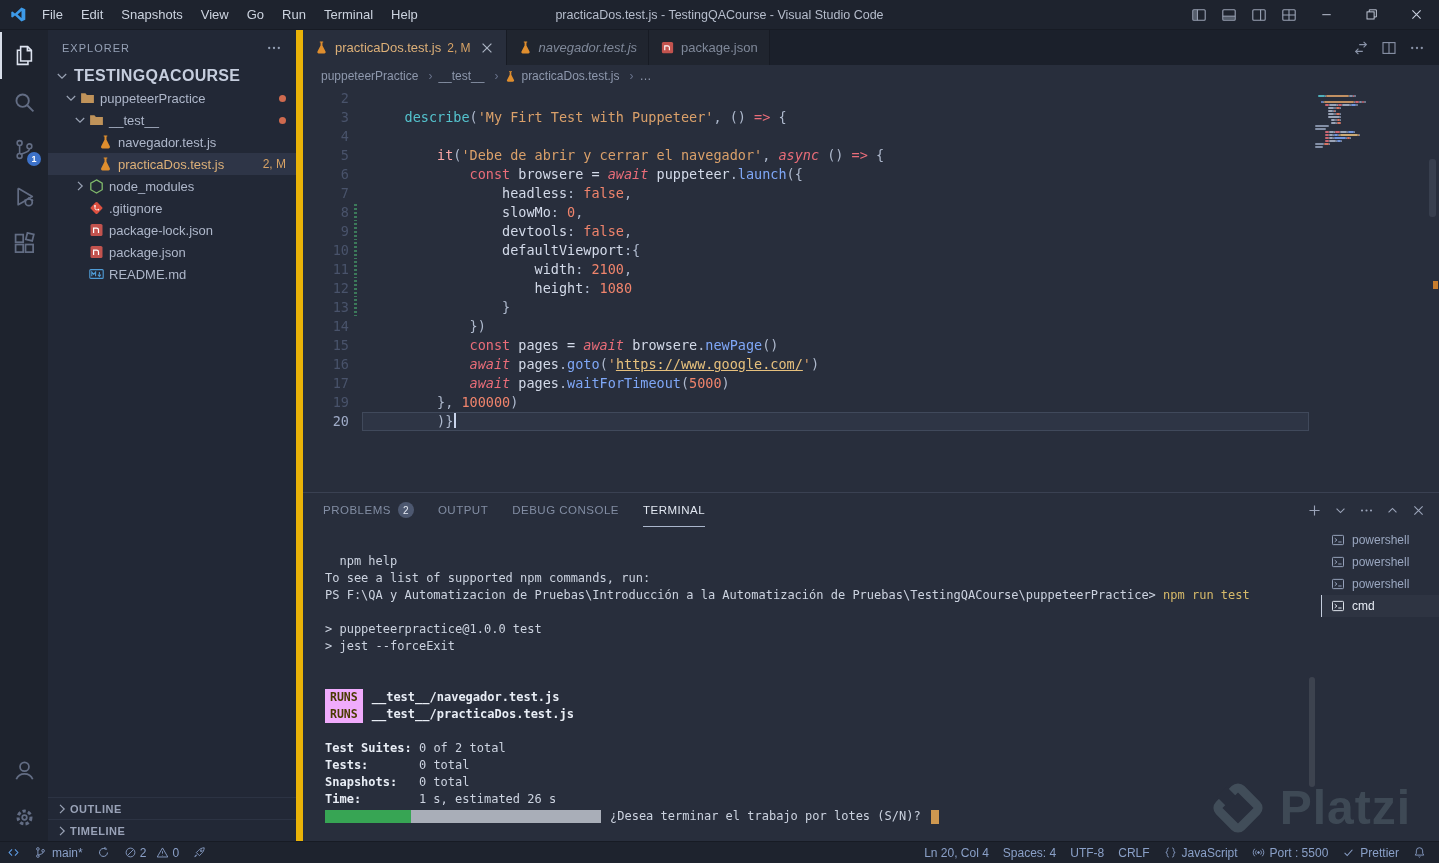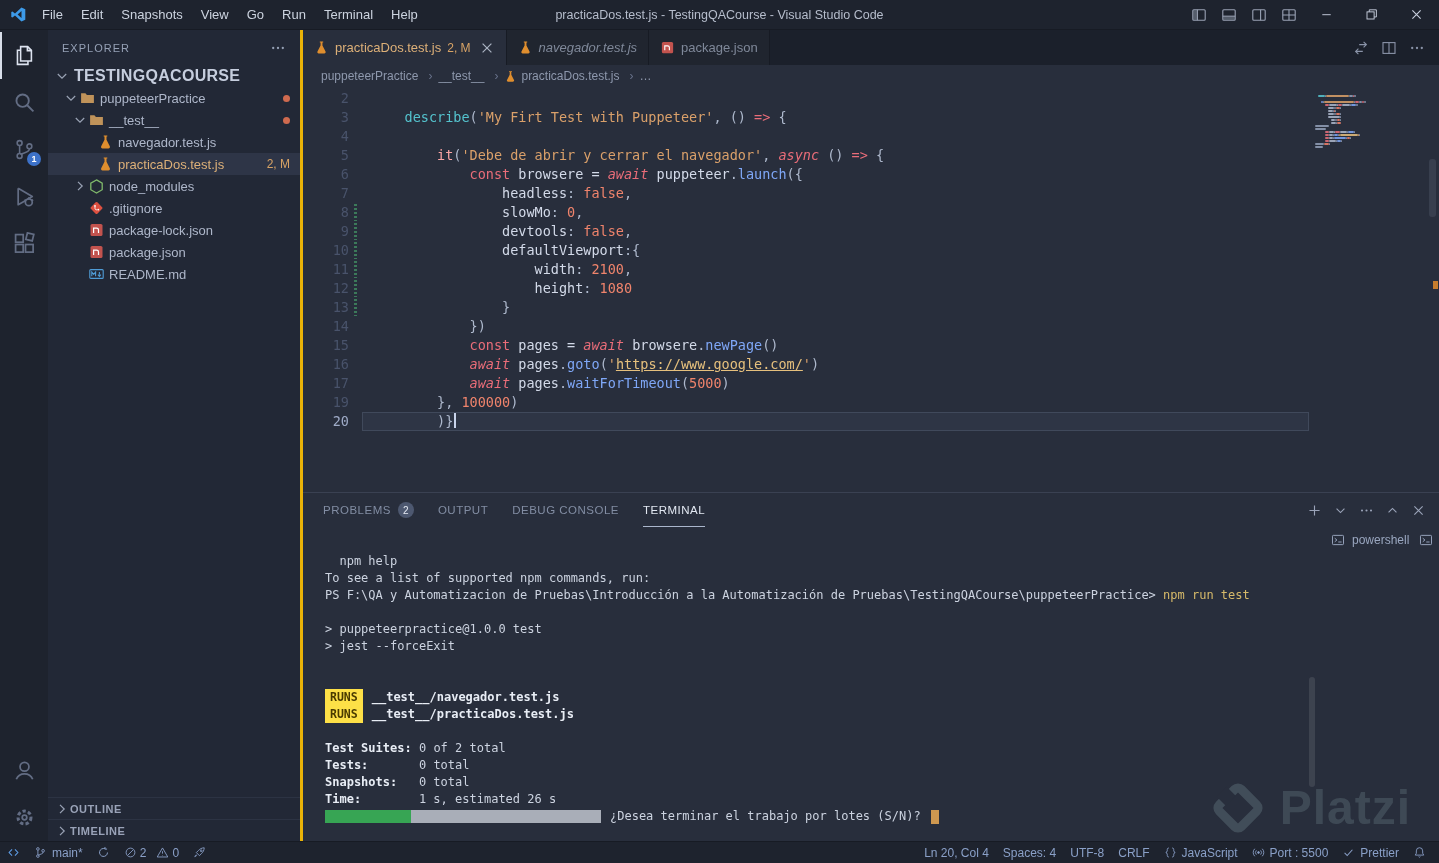--- a/index.html
+++ b/index.html
@@ -24,21 +24,21 @@
   .main{flex:1;display:flex;min-height:0}
 
   .activitybar{width:48px;background:#1e232e;display:flex;flex-direction:column;align-items:center;flex:none;padding-top:2px}
   .act-top,.act-bottom{display:flex;flex-direction:column;width:100%}
   .act-bottom{margin-top:auto}
   .act-item{width:48px;height:47px;display:flex;align-items:center;justify-content:center;color:#636d84;position:relative;cursor:pointer}
   .act-item.active{color:#dde3ef;box-shadow:inset 2px 0 0 #d8dee9}
   .act-item .icon{width:23px;height:23px}
   .act-badge{position:absolute;right:7px;bottom:7px;background:#3d72c9;color:#fff;font-size:9px;min-width:14px;height:14px;border-radius:8px;display:flex;align-items:center;justify-content:center;font-weight:700}
 
-  .sidebar{width:255px;background:#222836;display:flex;flex-direction:column;flex:none;border-right:3px solid #eab308}
+  .sidebar{width:255px;background:#222836;display:flex;flex-direction:column;flex:none;border-right:7px solid #eab308}
   .sidebar-header{height:35px;display:flex;align-items:center;padding:0 14px;color:#95a0b5;font-size:11px;letter-spacing:1px;flex:none}
   .sidebar-header .more{margin-left:auto;width:16px;height:16px;color:#95a0b5;cursor:pointer}
   .tree{flex:1;overflow:hidden}
   .tree-row{height:22px;display:flex;align-items:center;color:#aeb7ca;cursor:pointer;padding-right:10px;white-space:nowrap}
   .tree-row.selected{background:#2e3547}
   .tree-row.selected .tree-label{color:#ddb078}
   .twistie{width:16px;height:16px;flex:none;color:#9aa3b5}
   .twistie-spacer{width:16px;flex:none}
   .tree-icon{width:17px;height:16px;flex:none}
   .tree-label{margin-left:4px;font-size:13px}
@@ -108,28 +108,28 @@
   .panel-tab.active{color:#e2e8f2;box-shadow:inset 0 -1px 0 #aab6cc}
   .ptab-badge{background:#4d5870;color:#e6ebf4;font-size:10px;min-width:16px;height:16px;border-radius:9px;display:flex;align-items:center;justify-content:center;padding:0 4px}
   .panel-actions{margin-left:auto;display:flex;align-items:center;color:#9aa3b8;gap:4px}
   .pa{width:22px;height:22px;display:flex;align-items:center;justify-content:center;cursor:pointer}
   .pa .icon{width:15px;height:15px}
 
   .panel-body{flex:1;position:relative;min-height:0}
   .terminal-output{position:absolute;left:22px;top:26px;right:130px;bottom:0;font-family:"DejaVu Sans Mono","Liberation Mono",monospace;font-size:12px;line-height:17px;color:#ccd3e0}
   .t-line{height:17px;display:flex;align-items:center;white-space:pre}
   .t-cmd{color:#d7ba6a}
-  .runs-badge{background:#fde047;color:#4a3b00;font-weight:700;padding:0 5px;margin-right:9px;font-size:11.5px}
+  .runs-badge{background:#f0abfc;color:#4a3b00;font-weight:700;padding:0 5px;margin-right:9px;font-size:11.5px}
   .runs-path{font-weight:700;color:#e8edf5}
   .stat-label{font-weight:700;color:#e8edf5}
   .progress-green{display:inline-block;height:13px;background:#37a554}
   .progress-gray{display:inline-block;height:13px;background:#a9aeb8;margin-right:9px}
   .term-cursor{display:inline-block;width:8px;height:14px;background:#cf9850;margin-left:3px}
   .terminal-scrollbar{position:absolute;right:124px;top:150px;width:6px;height:110px;background:rgba(255,255,255,.10);border-radius:3px}
-  .terminal-sessions{position:absolute;right:0;top:2px;width:118px;display:flex;}
+  .terminal-sessions{position:absolute;right:0;top:2px;width:118px;display:flex;flex-direction:column}
   .session{height:22px;display:flex;align-items:center;gap:7px;color:#9aa7c0;font-size:12px;padding-left:10px;cursor:pointer}
   .session .icon{width:14px;height:14px}
   .session.active{color:#e6ebf4;box-shadow:inset 1px 0 0 #c5cede;background:rgba(255,255,255,.03)}
 
   .watermark{position:absolute;right:28px;bottom:6px;display:flex;align-items:center;gap:22px;opacity:.5;pointer-events:none}
   .wm-logo{width:40px;height:40px;border:9px solid #5b6c76;border-radius:9px;transform:rotate(45deg);position:relative}
   .wm-logo::after{content:"";position:absolute;left:-12px;top:50%;margin-top:-7px;width:13px;height:14px;background:#282e3c}
   .wm-text{font-size:48px;font-weight:700;color:#55656f;letter-spacing:1px;font-family:"Liberation Sans","DejaVu Sans",sans-serif}
 
   

